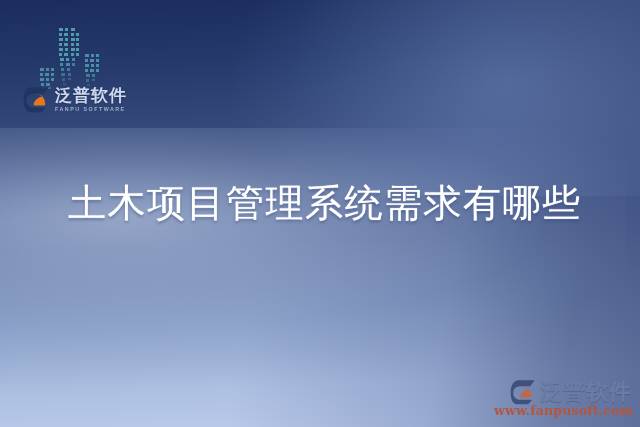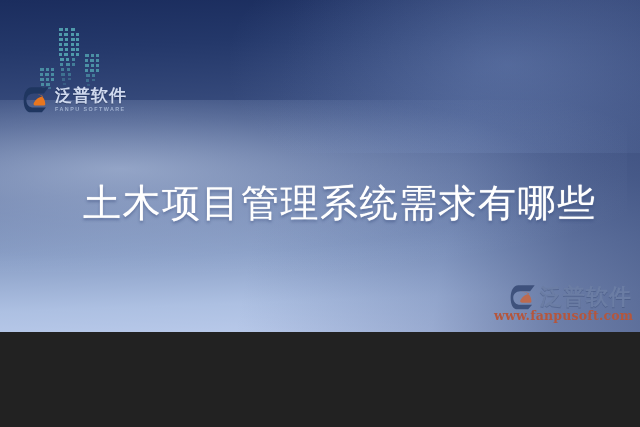--- a/index.html
+++ b/index.html
@@ -3,21 +3,21 @@
 <meta charset="utf-8">
 <style>
   html, body {
     margin: 0;
     padding: 0;
     background: #222;
   }
   .slide {
     position: relative;
     width: 640px;
-    height: 332px;
+    height: 427px;
     overflow: hidden;
     font-family: "Liberation Sans", sans-serif;
     background: #2b3f70;
   }
   
   .bg-base {
     position: absolute;
     inset: 0;
     background: linear-gradient(178deg,
                 #1b2d5e 0%,
@@ -98,21 +98,21 @@
     font-weight: 700;
     color: #9fb0cf;
     letter-spacing: 1.45px;
     margin-top: 2.5px;
     font-family: "Liberation Sans", sans-serif;
   }
 
   
   .headline {
     position: absolute;
-    left: 83px;
+    left: 68px;
     top: 180px;
     font-family: "DejaVu Serif", "Liberation Serif", serif;
     font-size: 38px;
     line-height: 46px;
     color: #ffffff;
     letter-spacing: 1.5px;
     white-space: nowrap;
     text-shadow: 0 2px 3px rgba(40,60,110,0.45),
                  0 0 1px rgba(255,255,255,0.9);
   }

